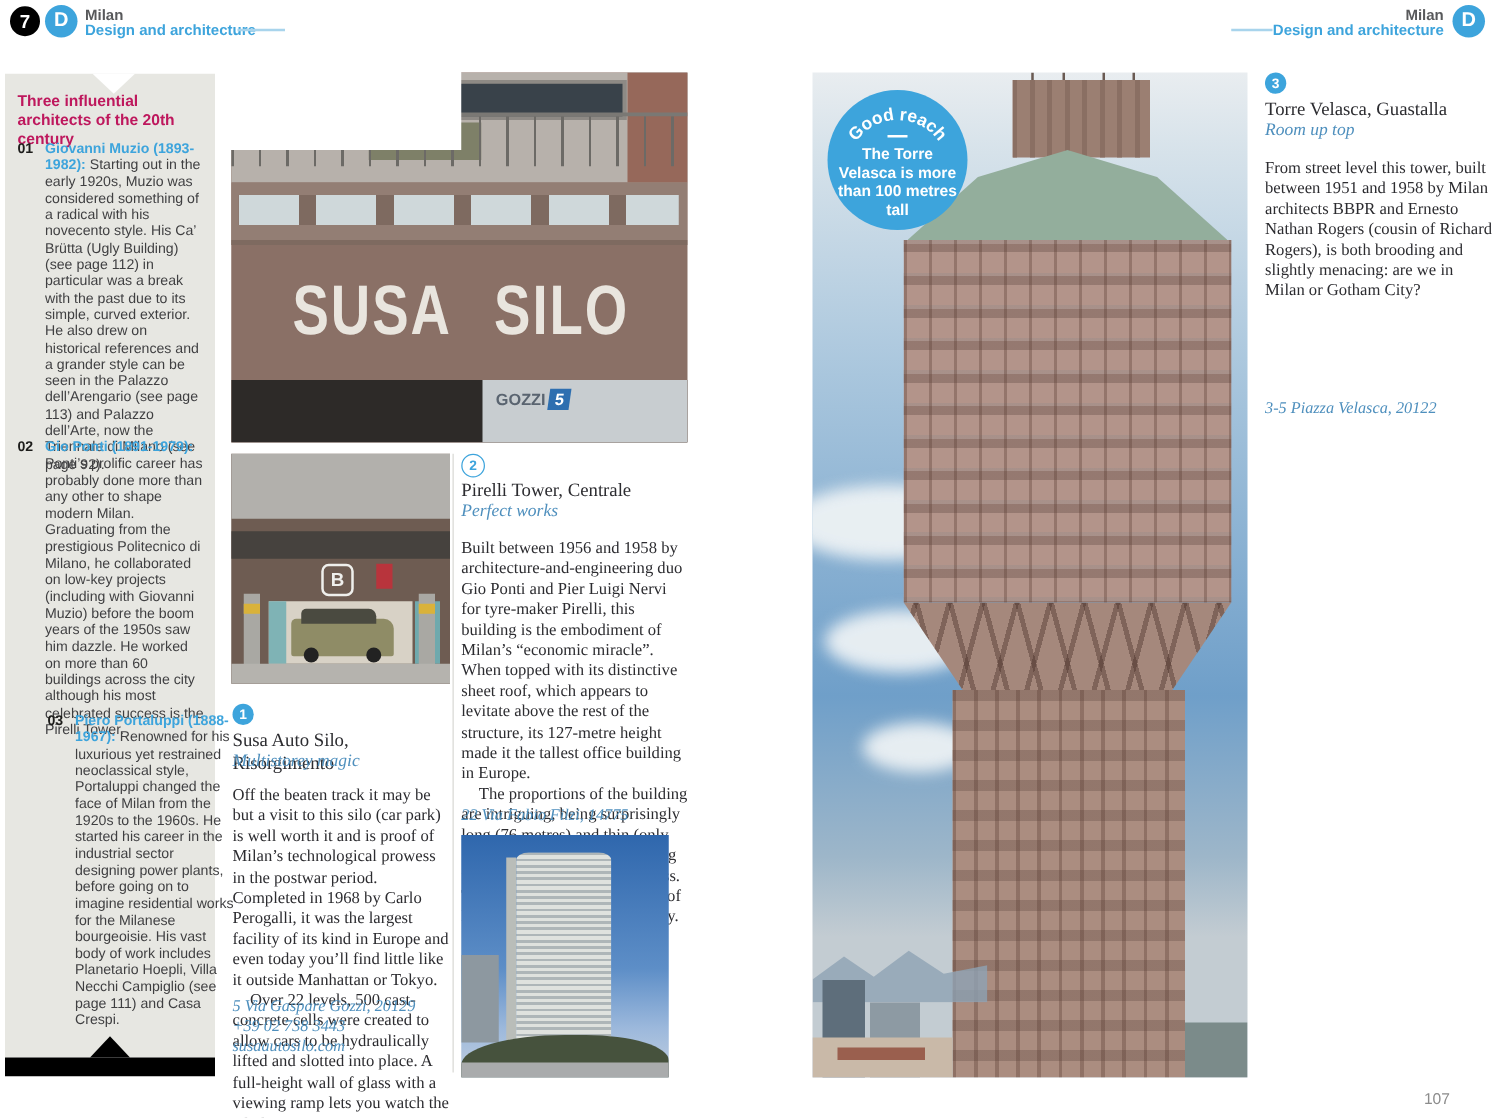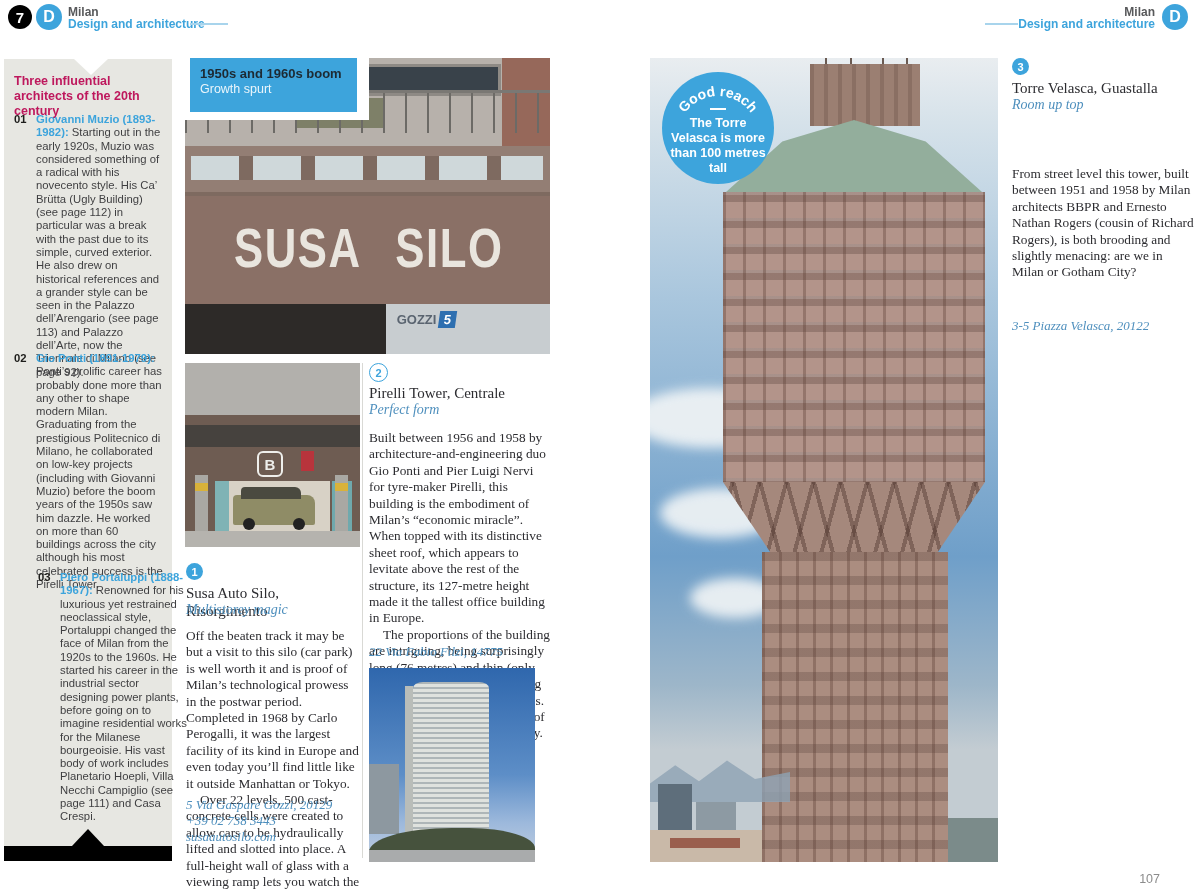--- a/index.html
+++ b/index.html
@@ -200,24 +200,20 @@
     </div>
     <div class="susa-store"></div>
     <div class="susa-glass"></div>
     <div class="susa-gozzi">
       <span>GOZZI</span>
       <span class="gozzi-5">5</span>
     </div>
   </div>
 
   <div class="abs boom-card"></div>
-  <div class="abs boom-box">
-    <div class="boom-title">1950s and 1960s boom</div>
-    <div class="boom-sub">Growth spurt</div>
-  </div>
 
   <div class="abs photo garage">
     <div class="garage-top"></div>
     <div class="garage-glassband"></div>
     <div class="garage-b">B</div>
     <div class="garage-red"></div>
     <div class="garage-bay"></div>
     <div class="garage-teal"></div>
     <div class="garage-teal2"></div>
     <div class="garage-car">
@@ -243,21 +239,21 @@
     <div>+39 02 738 3443</div>
     <div>susaautosilo.com</div>
   </div>
 
   <div class="abs v-divider"></div>
 
   <div class="abs num-dot num-ring" style="left:369px;top:363px;">
     <span>2</span>
   </div>
   <div class="abs entry-title" style="left:369px;top:384px;width:180px;">Pirelli Tower, Centrale</div>
-  <div class="abs entry-tag" style="left:369px;top:402px;width:180px;">Perfect form</div>
+  <div class="abs entry-tag" style="left:369px;top:402px;width:180px;">Perfect works</div>
   <div class="abs entry-body" style="left:369px;top:430px;width:181px;">
     <p class="para">Built between 1956 and 1958 by architecture-and-engineering duo Gio Ponti and Pier Luigi Nervi for tyre-maker Pirelli, this building is the embodiment of Milan’s “economic miracle”. When topped with its distinctive sheet roof, which appears to levitate above the rest of the structure, its 127-metre height made it the tallest office building in Europe.</p>
     <p class="para">The proportions of the building are intriguing, being surprisingly long (76 metres) and thin (only 21 metres wide), with a tapering floorplan adding extra sleekness. The tower is currently the seat of Lombardy’s Regional Assembly.</p>
   </div>
   <div class="abs entry-addr" style="left:369px;top:644px;width:181px;">
     <div>22 Via Fabio Filzi, 14775</div>
   </div>
 
   <div class="abs photo pirelli">
     <div class="pirelli-edge"></div>
@@ -299,21 +295,21 @@
     </svg>
     <div class="reach-dash"></div>
     <div class="reach-body">The Torre Velasca is more than 100 metres tall</div>
   </div>
 
   <div class="abs num-dot num-solid" style="left:1012px;top:58px;">
     <span>3</span>
   </div>
   <div class="abs entry-title" style="left:1012px;top:79px;width:184px;">Torre Velasca, Guastalla</div>
   <div class="abs entry-tag" style="left:1012px;top:97px;width:184px;">Room up top</div>
-  <div class="abs entry-body" style="left:1012px;top:126px;width:184px;margin-top:40px;">
+  <div class="abs entry-body" style="left:1012px;top:126px;width:184px;">
     <p class="para">From street level this tower, built between 1951 and 1958 by Milan architects BBPR and Ernesto Nathan Rogers (cousin of Richard Rogers), is both brooding and slightly menacing: are we in Milan or Gotham City?</p>
   </div>
   <div class="abs entry-addr" style="left:1012px;top:318px;width:184px;">
     <div>3-5 Piazza Velasca, 20122</div>
   </div>
 
   <div class="abs pagenum" style="left:14px;top:872px;margin-top:27px;">106</div>
   <div class="abs pagenum" style="left:1120px;top:872px;width:40px;text-align:right;">107</div>
 
 </div>

